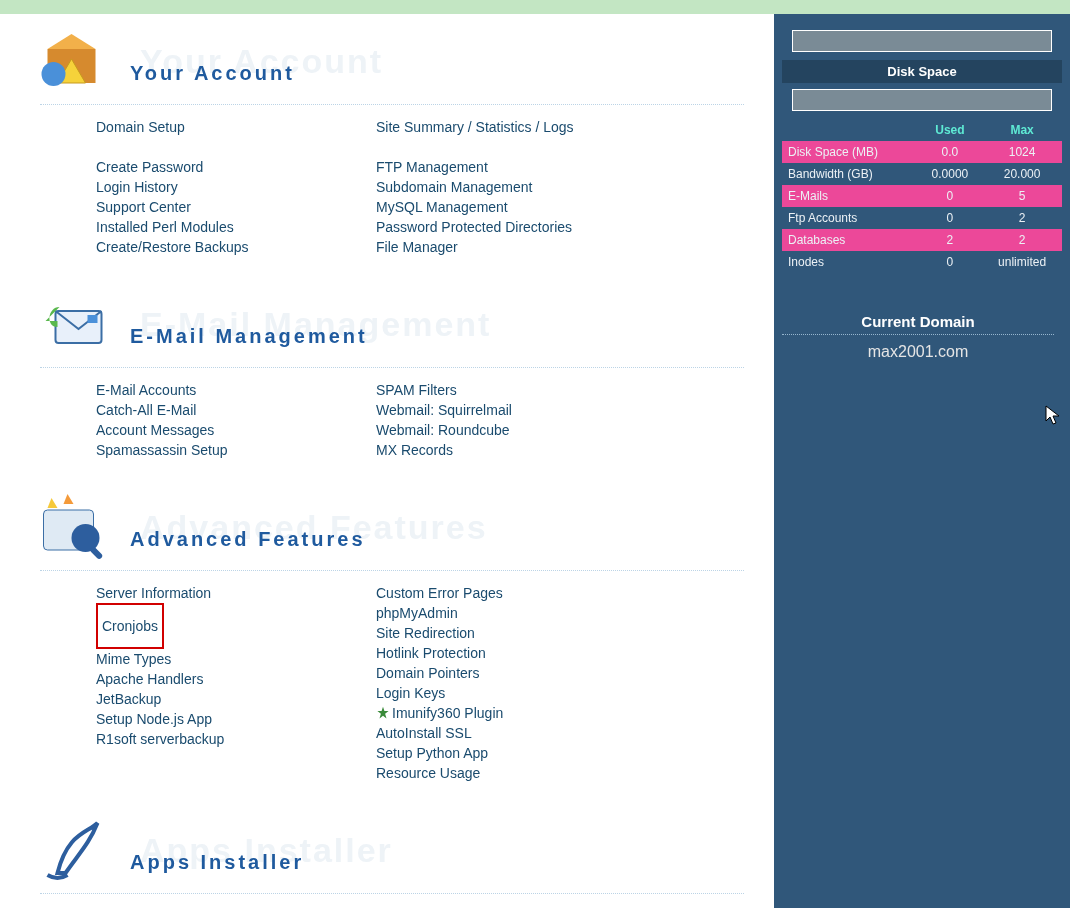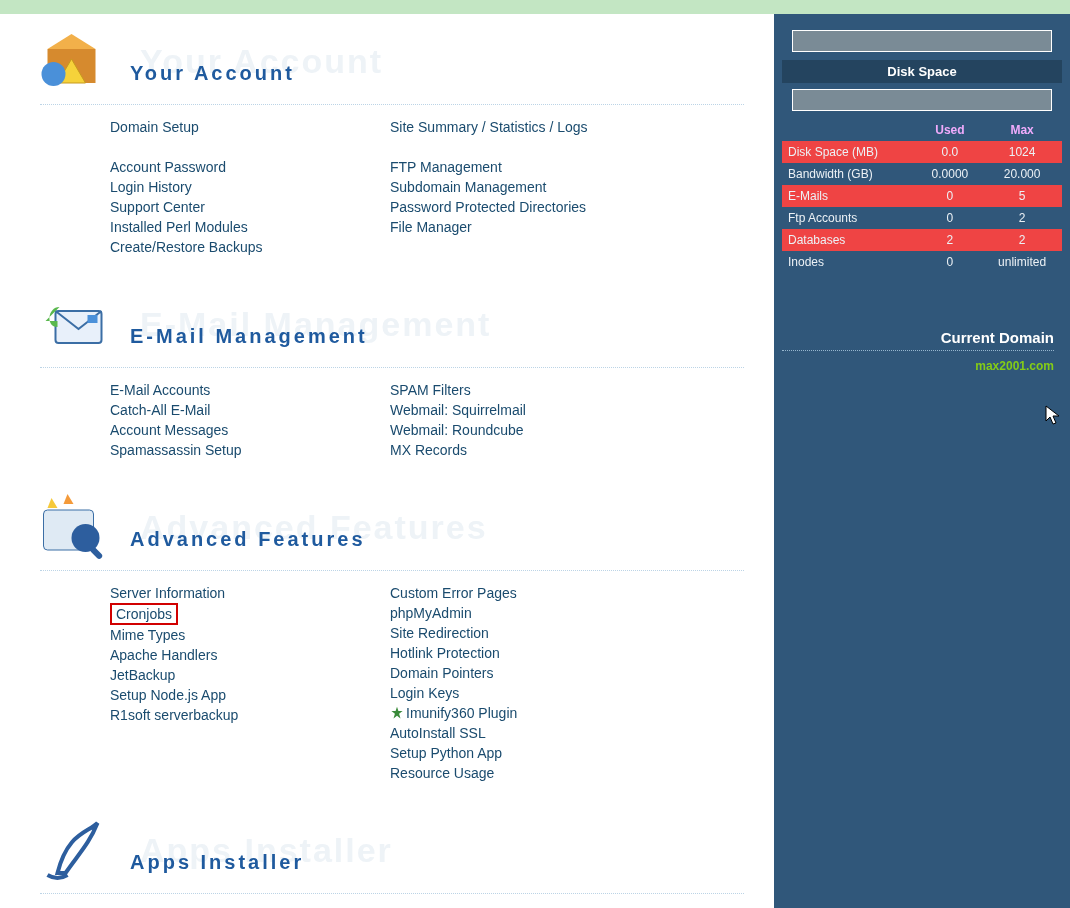--- a/index.html
+++ b/index.html
@@ -7,41 +7,41 @@
   .page{display:flex;min-height:880px}
   .main{flex:1;padding:10px 30px 10px 40px}
   .sidebar{width:280px;background:#30577a;color:#ecf1f5;padding:10px 8px 20px 8px;font-size:13px}
 
   .section{margin-bottom:30px}
   .section-head{position:relative;height:80px;border-bottom:1px dotted #bcd4e6;margin-bottom:12px}
   .icon-wrap{position:absolute;left:-5px;top:0;width:85px;height:75px}
   .shadow-title{position:absolute;left:100px;top:18px;font-size:34px;font-weight:bold;color:#eef3f7;letter-spacing:2px;white-space:nowrap}
   .real-title{position:absolute;left:90px;top:38px;font-size:20px;font-weight:bold;color:#1f5a9e;letter-spacing:3px;white-space:nowrap}
 
-  .links{margin-left:70px}
+  .links{margin-left:56px}
   .links-grid{display:flex}
   .col{flex:0 0 280px}
   .col a{display:block;color:#1a4b6e;text-decoration:none;line-height:20px;margin-bottom:0px}
   .spacer{height:20px}
-  .hl{border:2px solid #d10000;display:inline-block;padding:0 4px;line-height:18px}
+  .hl{border:2px solid #d10000;display:inline-block;padding:12px 4px;line-height:18px}
   .green-star{display:inline-block;width:14px;height:14px;vertical-align:-2px;margin-right:2px}
 
   .side-head{background:#24445f;text-align:center;font-weight:bold;padding:4px 12px;font-size:13px;color:#fff}
   .bar{height:20px;background:#7a8b96;border:1px solid #fff;margin:6px 10px 8px 10px}
   table.stats{width:100%;border-collapse:collapse;font-size:12px}
   table.stats th,table.stats td{padding:4px 6px;text-align:left}
-  table.stats th{font-weight:bold;color:#f0abfc}
+  table.stats th{font-weight:bold;color:#5eead4}
   table.stats .num{text-align:center}
-  tr.alt td{background:#ef4444}
+  tr.alt td{background:#ec4899}
   tr.plain td{background:transparent}
 
-  .cur-domain-block{margin-top:56px;text-align:right;padding-right:8px}
+  .cur-domain-block{margin-top:40px;text-align:center;padding-right:8px}
   .cur-domain-label{font-weight:bold;color:#fff;font-size:15px}
   .dotted{border-bottom:1px dotted #96b6ce;margin:4px 0 8px 0}
-  .cur-domain-val{font-weight:bold;color:#84cc16;font-size:12px}
+  .cur-domain-val{font-weight:normal;color:#e5e5e5;font-size:16px}
 
   
   .cursor{position:absolute;left:1045px;top:405px;pointer-events:none}
 </style>
 </head>
 <body>
 
 <div class="topbar"></div>
 
 <div class="page">
@@ -59,31 +59,32 @@
           </svg>
         </span>
         <span class="shadow-title">Your Account</span>
         <span class="real-title">Your Account</span>
       </div>
       <div class="links">
         <div class="links-grid">
           <div class="col">
               <a href="#">Domain Setup</a>
               <div class="spacer"></div>
-              <a href="#">Account Password</a>
+              <a href="#">Create Password</a>
               <a href="#">Login History</a>
               <a href="#">Support Center</a>
               <a href="#">Installed Perl Modules</a>
               <a href="#">Create/Restore Backups</a>
             </div>
           <div class="col">
               <a href="#">Site Summary / Statistics / Logs</a>
               <div class="spacer"></div>
               <a href="#">FTP Management</a>
               <a href="#">Subdomain Management</a>
+              <a href="#">MySQL Management</a>
               <a href="#">Password Protected Directories</a>
               <a href="#">File Manager</a>
             </div>
         </div>
       </div>
     </div>
 
     <div class="section">
       <div class="section-head">
         <span class="icon-wrap">

